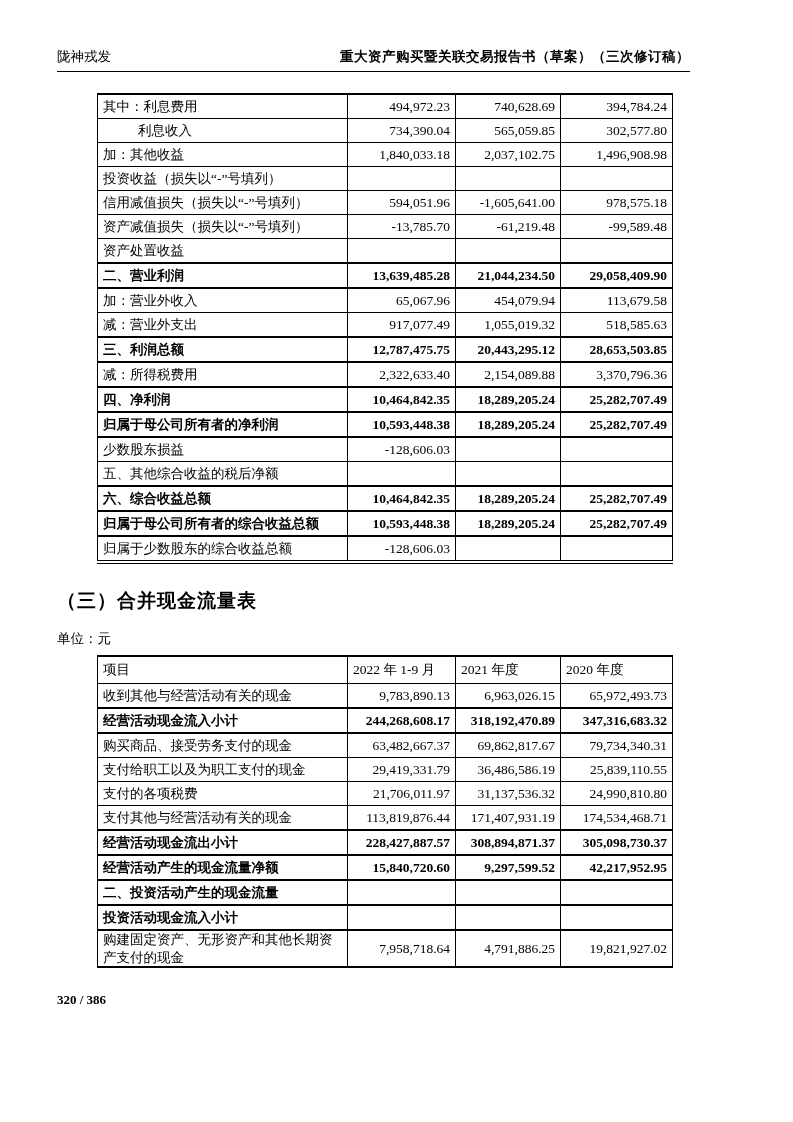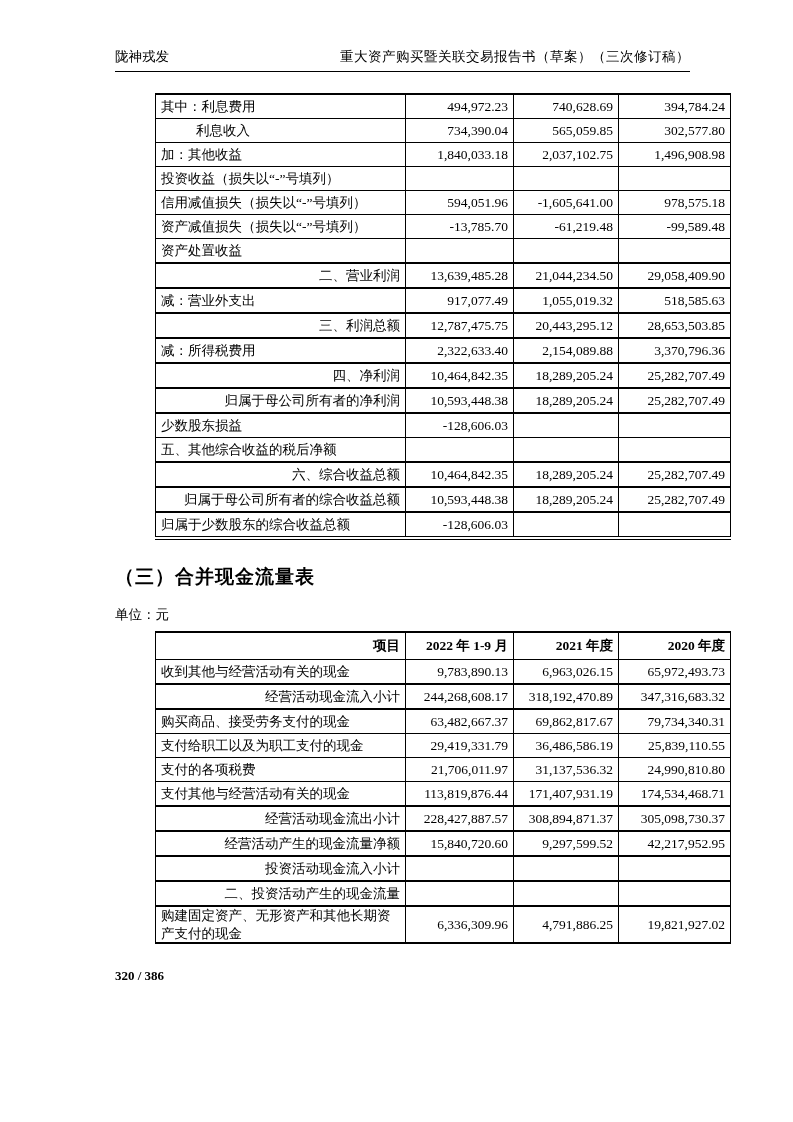--- a/index.html
+++ b/index.html
@@ -3,41 +3,41 @@
 <meta charset="utf-8">
 <style>
   html,body { margin:0; padding:0; background:#ffffff; }
   .page {
     position:relative;
     width:793px; height:1018px;
     background:#ffffff;
     color:#000;
     font-family:"Liberation Serif","DejaVu Serif",serif;
     box-sizing:border-box;
-    padding:48px 103px 0 115px;
+    padding:48px 103px 0 57px;
     overflow:hidden;
   }
   .doc-header {
     display:flex; justify-content:space-between; align-items:flex-end;
     font-size:13.5px;
     border-bottom:1.5px solid #000;
     padding-bottom:5px;
   }
-  .doc-header .right { letter-spacing:0.5px; }
+  .doc-header .right { letter-spacing:0.5px;font-weight:bold; }
 
   table { border-collapse:collapse; table-layout:fixed; width:575px; font-size:13.5px;margin-left:40px; }
   td, th { border:1px solid #000; padding:0 5px; line-height:1.3; vertical-align:middle; overflow:hidden; }
   td.lbl { text-align:left; height:23px; }
   td.lbl.ind { padding-left:40px; }
   td.num { text-align:right; height:23px; }
-  tr.bold td { font-weight:normal; border-top-width:2px; border-bottom-width:2px;text-align:right; }
+  tr.bold td { font-weight:bold; border-top-width:2px; border-bottom-width:2px; }
 
   .tbl1 { margin-top:21px; border-top:2px solid #000; border-bottom:4px double #000; }
   .tbl2 { border-top:2.5px solid #000; border-bottom:2px solid #000; }
-  .tbl2 th { font-weight:bold; text-align:right; height:26px; }
+  .tbl2 th { font-weight:normal; text-align:left; height:26px; }
 
   .section-title {
     font-family:Liberation Mono, monospace;
     font-weight:bold; font-size:19px;
     margin:24px 0 0 0;
     letter-spacing:1px;
   }
   .unit-line {
     width:575px; text-align:left;
     font-size:13.5px;
@@ -114,20 +114,26 @@
           <td class="num"></td>
           <td class="num"></td>
         </tr>
         <tr class="bold">
           <td class="lbl">二、营业利润</td>
           <td class="num">13,639,485.28</td>
           <td class="num">21,044,234.50</td>
           <td class="num">29,058,409.90</td>
         </tr>
         <tr>
+          <td class="lbl">加：营业外收入</td>
+          <td class="num">65,067.96</td>
+          <td class="num">454,079.94</td>
+          <td class="num">113,679.58</td>
+        </tr>
+        <tr>
           <td class="lbl">减：营业外支出</td>
           <td class="num">917,077.49</td>
           <td class="num">1,055,019.32</td>
           <td class="num">518,585.63</td>
         </tr>
         <tr class="bold">
           <td class="lbl">三、利润总额</td>
           <td class="num">12,787,475.75</td>
           <td class="num">20,443,295.12</td>
           <td class="num">28,653,503.85</td>
@@ -245,34 +251,34 @@
           <td class="num">308,894,871.37</td>
           <td class="num">305,098,730.37</td>
         </tr>
         <tr class="bold">
           <td class="lbl">经营活动产生的现金流量净额</td>
           <td class="num">15,840,720.60</td>
           <td class="num">9,297,599.52</td>
           <td class="num">42,217,952.95</td>
         </tr>
         <tr class="bold">
+          <td class="lbl">二、投资活动产生的现金流量</td>
+          <td class="num"></td>
+          <td class="num"></td>
+          <td class="num"></td>
+        </tr>
+        <tr class="bold">
           <td class="lbl">投资活动现金流入小计</td>
           <td class="num"></td>
           <td class="num"></td>
           <td class="num"></td>
         </tr>
-        <tr class="bold">
-          <td class="lbl">二、投资活动产生的现金流量</td>
-          <td class="num"></td>
-          <td class="num"></td>
-          <td class="num"></td>
-        </tr>
         <tr>
           <td class="lbl">购建固定资产、无形资产和其他长期资产支付的现金</td>
-          <td class="num">6,336,309.96</td>
+          <td class="num">7,958,718.64</td>
           <td class="num">4,791,886.25</td>
           <td class="num">19,821,927.02</td>
         </tr>
       </tbody>
   </table>
 
   <div class="page-footer">320 / 386</div>
 
 </div>
 

